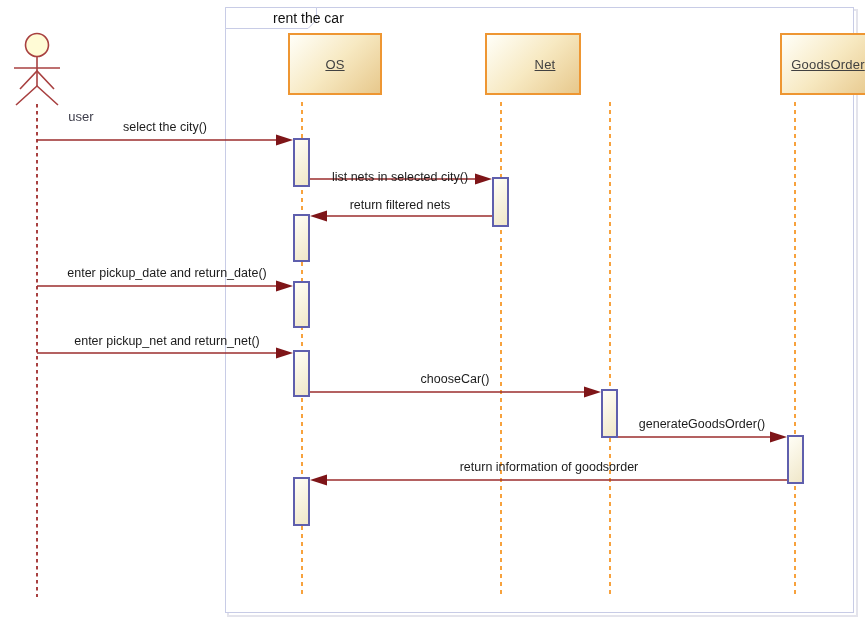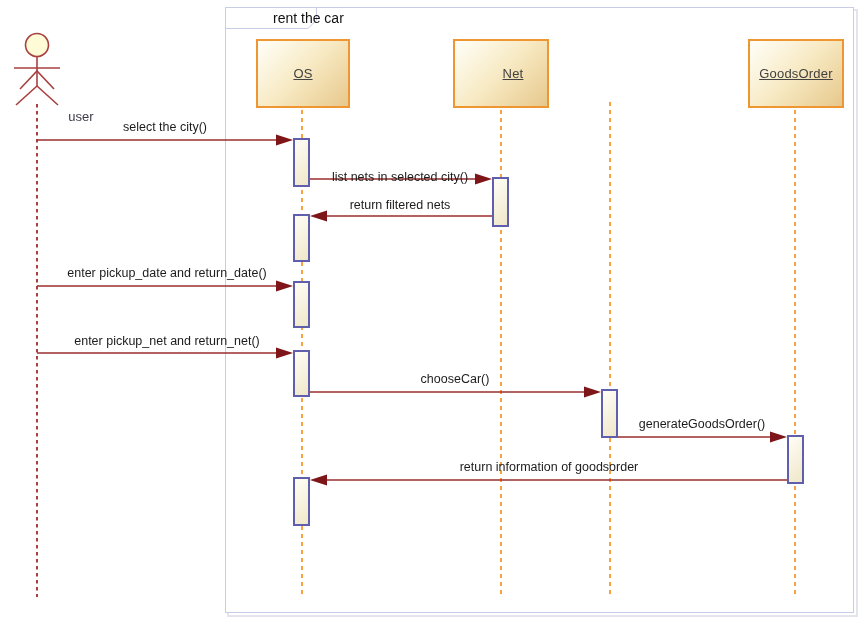--- a/index.html
+++ b/index.html
@@ -3,24 +3,24 @@
 <meta charset="utf-8">
 <style>
   html,body{margin:0;padding:0;background:#fff;}
   #canvas{
     position:relative;width:865px;height:619px;background:#fff;overflow:hidden;
     font-family:"Liberation Sans",sans-serif;
   }
   .layer{position:absolute;left:0;top:0;width:865px;height:619px;}
   
   .head-box{
-    position:absolute;top:39px;height:69px;box-sizing:border-box;
+    position:absolute;top:33px;height:62px;box-sizing:border-box;
     border:2px solid #EE9632;
     background:linear-gradient(135deg,#FFFFF9 0%,#F7E9C2 50%,#E7C88C 100%);
-    display:flex;align-items:center;justify-content:center;
+    display:flex;align-items:center;justify-content:center;margin-left:32px;
   }
   .head-box span{
     font-size:13px;color:#414141;text-decoration:underline;letter-spacing:.2px;
   }
   
   .act-bar{
     position:absolute;width:17px;box-sizing:border-box;
     border:2px solid #5F5FAD;
     background:linear-gradient(135deg,#FFFEF6 0%,#F0E7C9 100%);
   }

